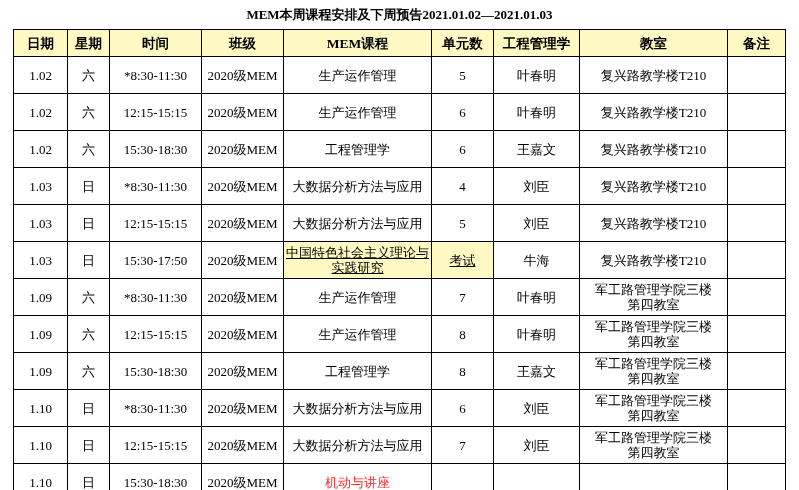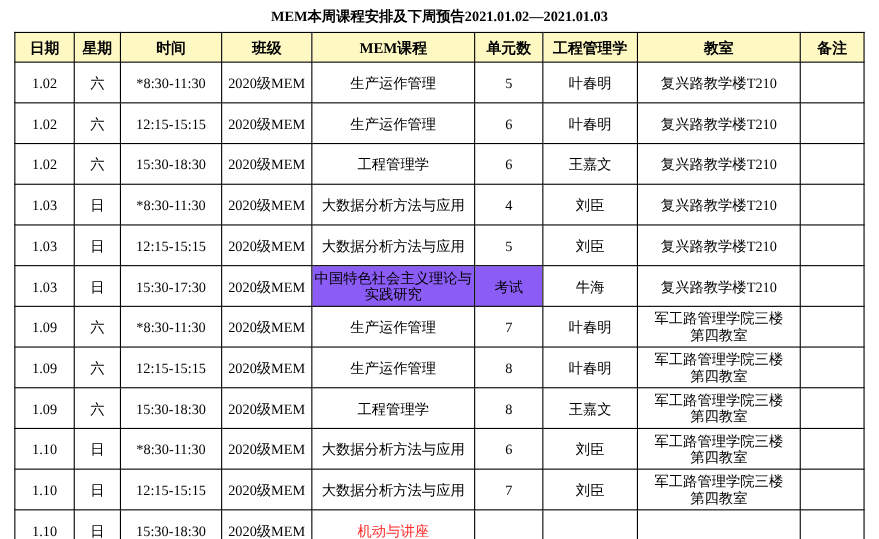--- a/index.html
+++ b/index.html
@@ -62,22 +62,23 @@
   .c-week   { width: 42px; }
   .c-time   { width: 92px; }
   .c-class  { width: 82px; }
   .c-course { width: 148px; }
   .c-units  { width: 62px; }
   .c-teacher{ width: 86px; }
   .c-room   { width: 148px; }
   .c-remark { width: 58px; }
 
   .cell-highlight {
-    background: #8b5cf6;
+    background: #fef9c3;
     font-weight: normal;
+    text-decoration: underline;
   }
   .cell-red {
     color: #ff2a2a;
   }
   .two-line {
     line-height: 15px;
     display: block;
   }
 </style>
 </head>
@@ -164,21 +165,21 @@
           <td>2020级MEM</td>
           <td>大数据分析方法与应用</td>
           <td>5</td>
           <td>刘臣</td>
           <td>复兴路教学楼T210</td>
           <td></td>
         </tr>
         <tr>
           <td>1.03</td>
           <td>日</td>
-          <td>15:30-17:30</td>
+          <td>15:30-17:50</td>
           <td>2020级MEM</td>
           <td class="cell-highlight">中国特色社会主义理论与实践研究</td>
           <td class="cell-highlight">考试</td>
           <td>牛海</td>
           <td>复兴路教学楼T210</td>
           <td></td>
         </tr>
         <tr>
           <td>1.09</td>
           <td>六</td>

